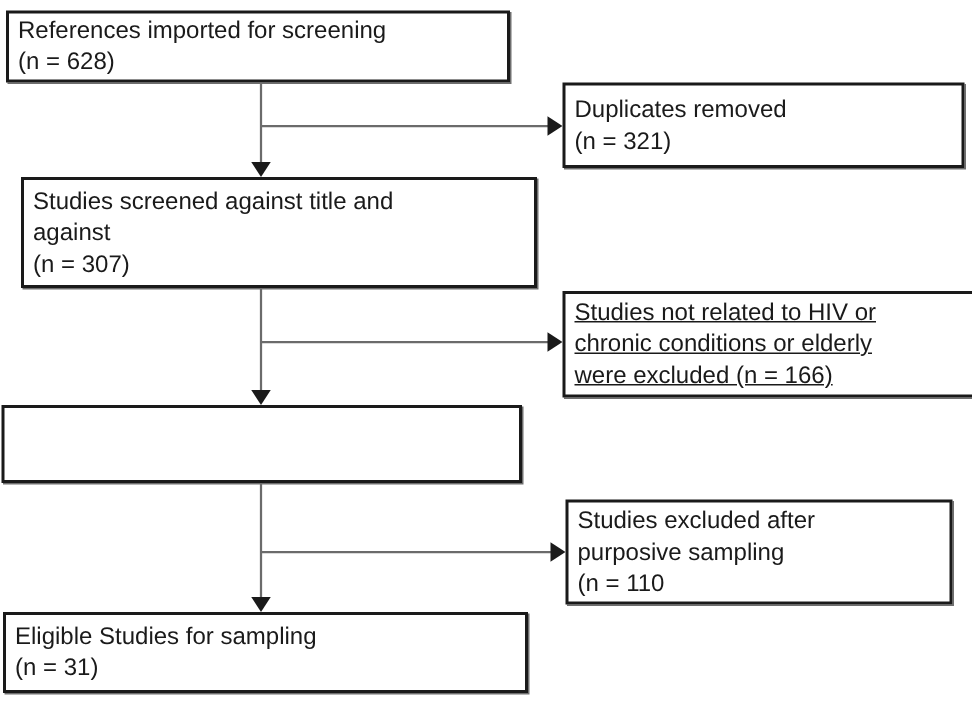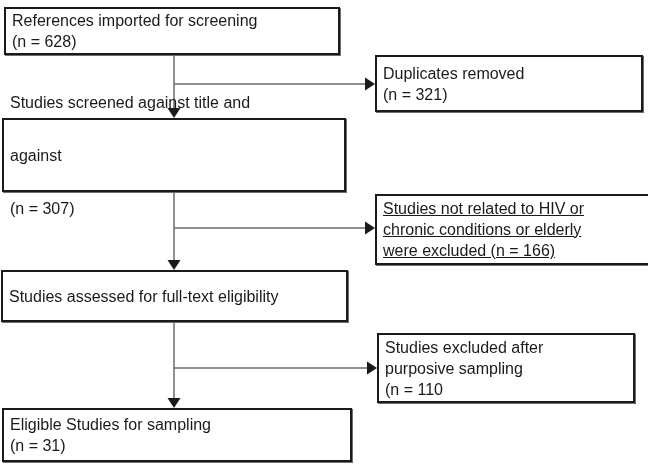--- a/index.html
+++ b/index.html
@@ -35,21 +35,21 @@
     align-items: flex-start;
     justify-content: center;
     text-align: center;
     font-size: 16px;
     line-height: 21px;
     z-index: 2;
     padding: 2px 6px;
   }
   
   .b-imported  { left: 4px;   top: 7px;   width: 336px; height: 48px; }
-  .b-screened  { left: 2px;   top: 118px; width: 344px; height: 74px; gap: 32px; }
+  .b-screened  { left: 14px;   top: 118px; width: 344px; height: 74px; }
   .b-assessed  { left: 1px;   top: 270px; width: 347px; height: 52px; }
   .b-eligible  { left: 2px;   top: 408px; width: 350px; height: 54px; }
   
   .b-duplicates { left: 375px; top: 55px;  width: 268px; height: 57px; }
   .b-notrelated { left: 375px; top: 194px; width: 320px; height: 71px; text-decoration: underline; }
   .b-purposive  { left: 377px; top: 333px; width: 258px; height: 70px; }
 </style>
 </head>
 <body>
 
@@ -90,21 +90,20 @@
     <div>(n = 628)</div>
   </div>
 
   <div class="box b-screened">
     <div>Studies screened against title and</div>
     <div>against</div>
     <div>(n = 307)</div>
   </div>
 
   <div class="box b-assessed">
-    <div>Studies assessed for full-text eligibility</div>
   </div>
 
   <div class="box b-eligible">
     <div>Eligible Studies for sampling</div>
     <div>(n = 31)</div>
   </div>
 
   <div class="box b-duplicates">
     <div>Duplicates removed</div>
     <div>(n = 321)</div>

